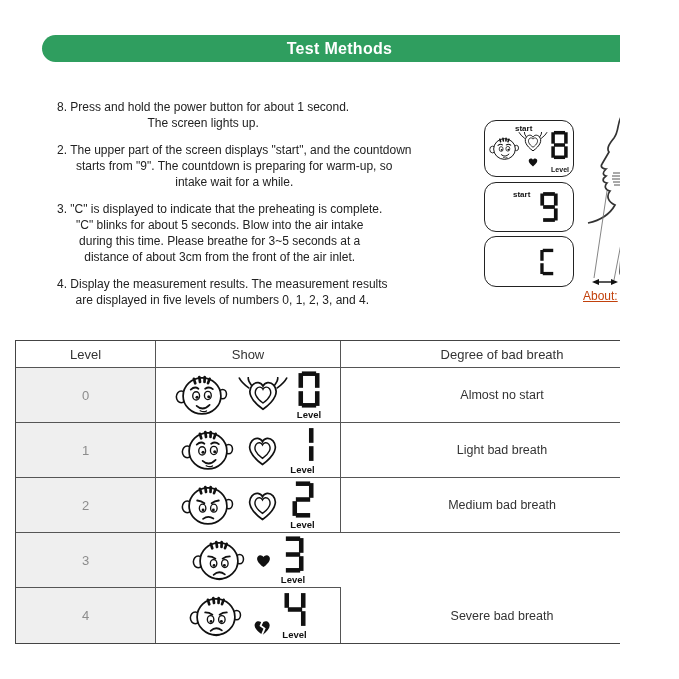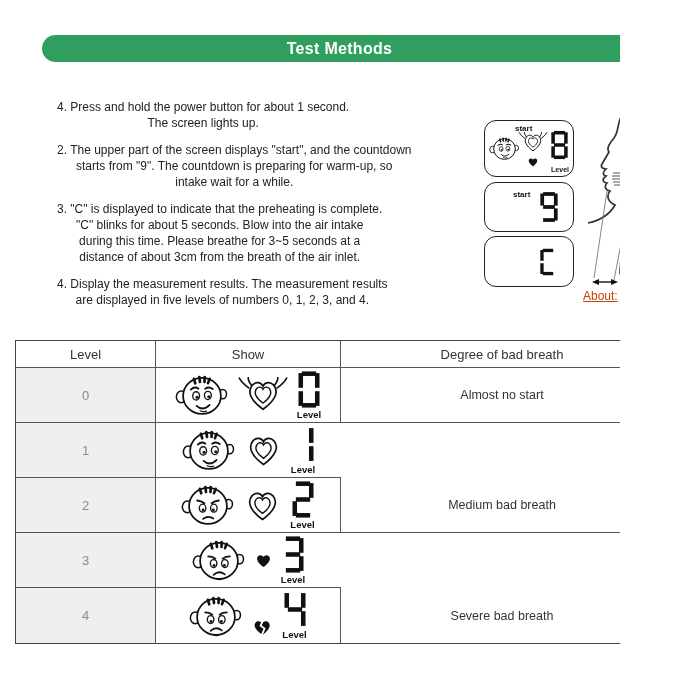--- a/index.html
+++ b/index.html
@@ -133,33 +133,33 @@
 </svg>
 
 <div class="page">
 
   <div class="banner" style="background: rgb(47, 158, 95);">
     <span>Test Methods</span>
   </div>
 
   <div class="instructions" id="instructions">
       <div class="para">
-        <div class="line first">4. Press and hold the power button for about 1 second.</div>
+        <div class="line first">8. Press and hold the power button for about 1 second.</div>
         <div class="line">The screen lights up.</div>
       </div>
       <div class="para">
         <div class="line first">2. The upper part of the screen displays "start", and the countdown</div>
         <div class="line">starts from "9". The countdown is preparing for warm-up, so</div>
         <div class="line">intake wait for a while.</div>
       </div>
       <div class="para">
         <div class="line first">3. "C" is displayed to indicate that the preheating is complete.</div>
         <div class="line">"C" blinks for about 5 seconds. Blow into the air intake</div>
         <div class="line">during this time. Please breathe for 3~5 seconds at a</div>
-        <div class="line">distance of about 3cm from the breath of the air inlet.</div>
+        <div class="line">distance of about 3cm from the front of the air inlet.</div>
       </div>
       <div class="para">
         <div class="line first">4. Display the measurement results. The measurement results</div>
         <div class="line">are displayed in five levels of numbers 0, 1, 2, 3, and 4.</div>
       </div>
     </div>
 
   <div class="screen s1">
     <span class="start-lab">start</span>
     <svg class="scr-face">
@@ -275,20 +275,23 @@
               <use href="#heart-outline"></use>
             </svg>
       <div class="digit-wrap">
         <span class="segd"><svg viewBox="0 0 26 44" width="24" height="37">
                   <rect x="20.1" y="2.5" width="5.4" height="17.5" fill="#111"></rect>
                   <rect x="20.1" y="24" width="5.4" height="17.5" fill="#111"></rect>
                 </svg></span>
         <span class="lv-lab">Level</span>
       </div>
     </div>
+    <div class="cell c3 degree-cell">
+            <span class="deg">Light bad breath</span>
+          </div>
   </div>
 
   <div class="trow drow">
     <div class="cell c1 level-cell">
             <span class="lv">2</span>
           </div>
     <div class="cell c2 show-cell">
       <svg class="face-svg">
               <use href="#face-worried"></use>
             </svg>

